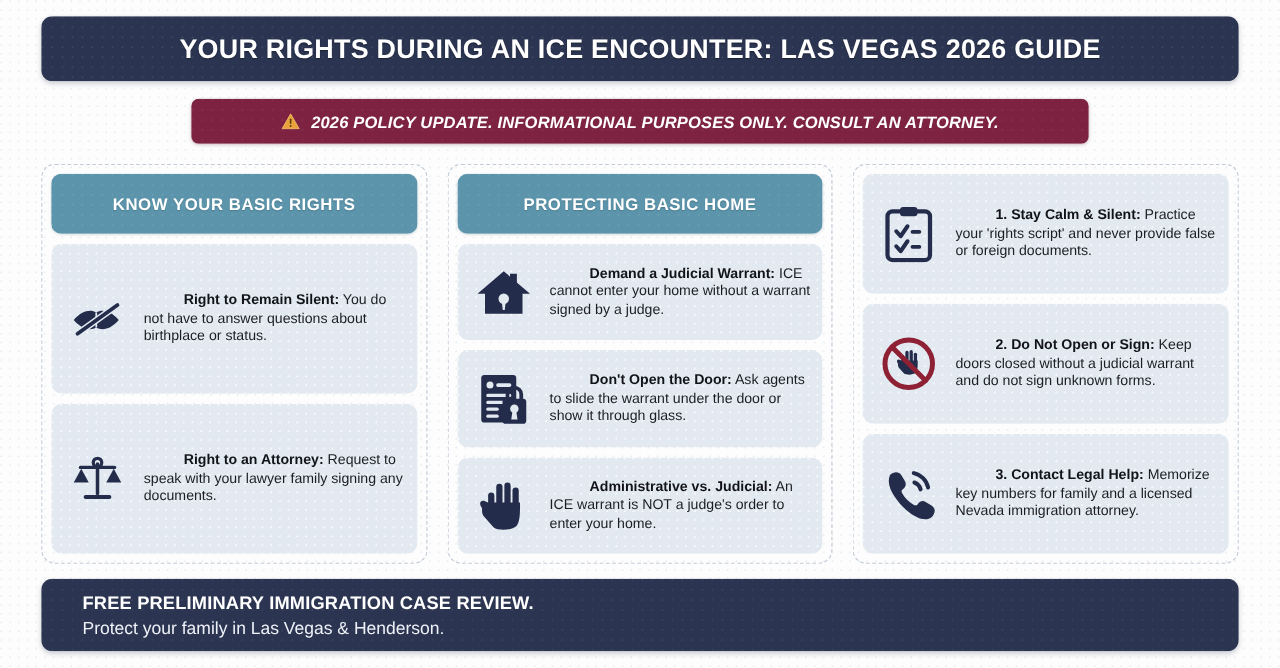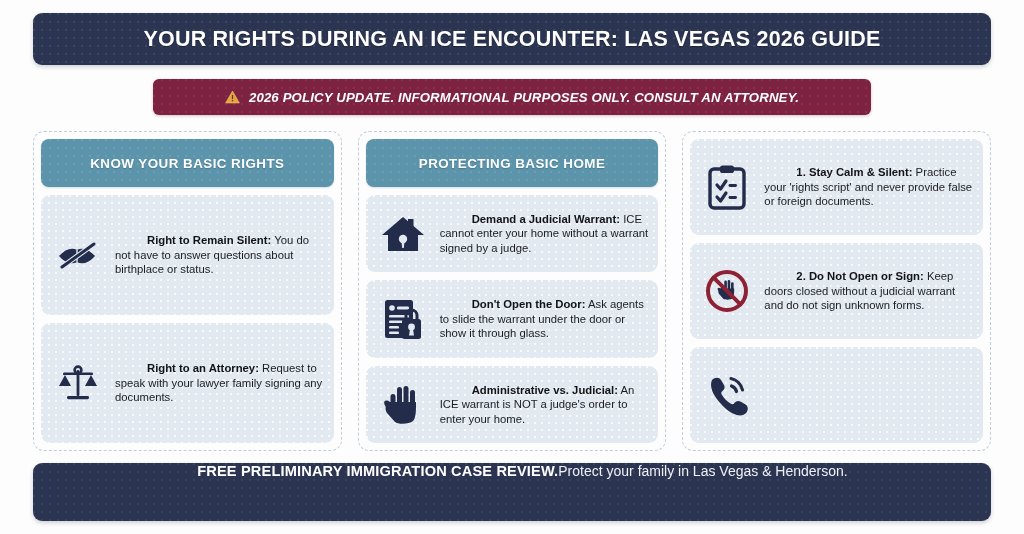--- a/index.html
+++ b/index.html
@@ -155,23 +155,23 @@
     left: 33px;
     top: 463px;
     width: 958px;
     height: 58px;
     border-radius: 9px;
     background:
       radial-gradient(circle at 1px 1px, rgba(255,255,255,0.08) 0.7px, transparent 0.8px) 0 0/8px 8px,
       #2b3450;
     box-shadow: 0 2px 4px rgba(40,50,75,0.22);
     display: flex;
-    flex-direction: row;
-    justify-content: center;
-    padding-left: 21px;
+    flex-direction: column;
+    justify-content: center;
+    padding-left: 33px;
     box-sizing: border-box;
   }
   .footer-line1 {
     color: #ffffff;
     font-size: 14.6px;
     font-weight: bold;
     letter-spacing: 0.15px;
     margin-bottom: 3px;
   }
   .footer-line2 {
@@ -348,20 +348,23 @@
         </div>
 
         <div class="card">
           <div class="card-icon">
             <svg width="46" height="44" viewBox="0 0 46 44">
               <path d="M8 7 C11 4 15 4 17 7 L20 12 C21.5 15 20 17 18 18.5 C17 19.2 17 20.5 18 22 C20 25.5 23 28.5 26.5 30.5 C28 31.5 29.3 31.5 30 30.5 C31.5 28.5 33.5 27 36.5 28.5 L41.5 31.5 C44.5 33.5 44.5 37.5 41.5 40.5 C37 44.5 29 42 21 35 C13 27.5 4 16 8 7 Z" fill="#232c4a"></path>
               <path d="M27 5.5 A15 15 0 0 1 38.5 17" fill="none" stroke="#232c4a" stroke-width="3.2" stroke-linecap="round"></path>
               <path d="M27.5 13 A8 8 0 0 1 32.5 18.5" fill="none" stroke="#232c4a" stroke-width="3.2" stroke-linecap="round"></path>
             </svg>
           </div>
+          <div class="card-text">
+            <b>3. Contact Legal Help:</b><span> Memorize key numbers for family and a licensed Nevada immigration attorney.</span>
+          </div>
         </div>
 
       </div>
     </div>
 
   </div>
 
   <div class="footer-bar">
     <div class="footer-line1">FREE PRELIMINARY IMMIGRATION CASE REVIEW.</div>
     <div class="footer-line2">Protect your family in Las Vegas &amp; Henderson.</div>

